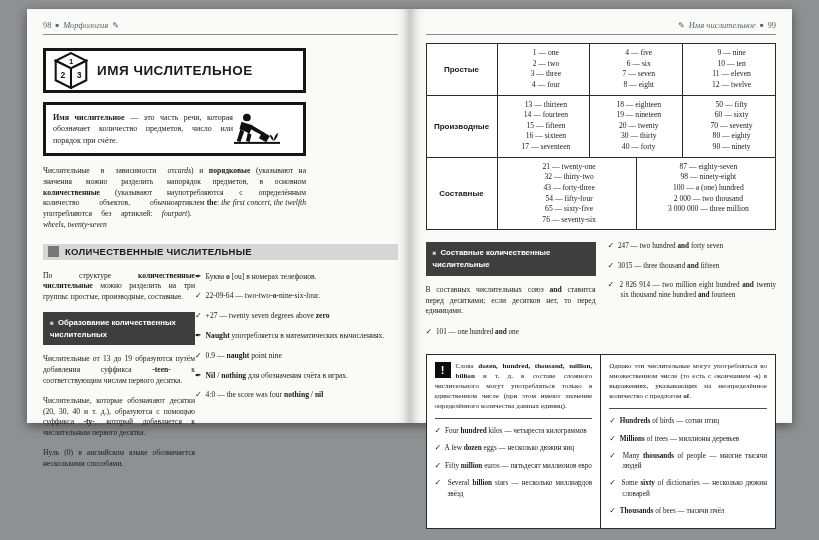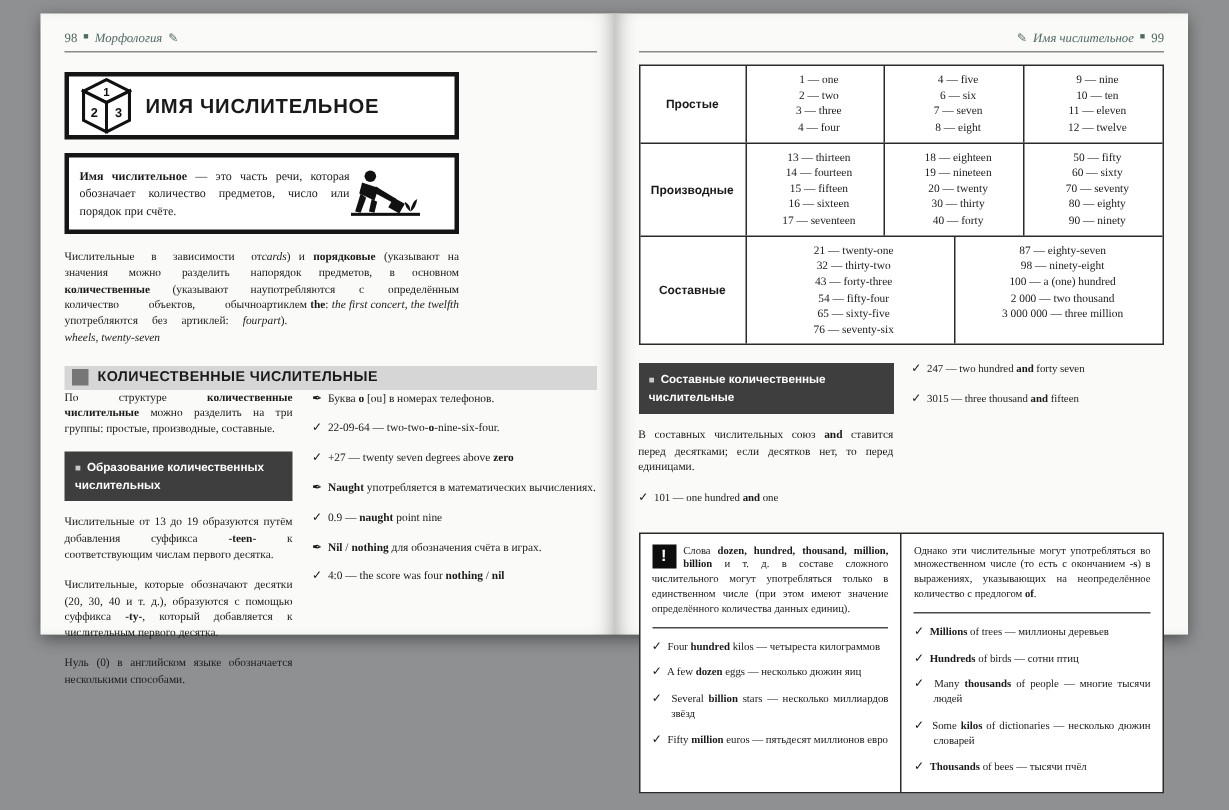--- a/index.html
+++ b/index.html
@@ -24,21 +24,21 @@
   .titlebox h1 { font-family:"Liberation Sans", sans-serif; font-size:13.5px; font-weight:bold; letter-spacing:0.5px; white-space:nowrap; }
   .defbox { border:3px solid #151515; margin-top:9px; padding:7px 7px; display:flex; align-items:center; gap:1px; background:#fff; }
   .defbox .deftext { width:180px; font-size:8px; line-height:1.4; text-align:justify; }
   .introcols { display:flex; margin-top:10px; }
   .introcols .icol { flex:1; font-size:7.6px; line-height:1.42; text-align:justify; }
 
   .secbar { margin-top:13px; background:#d6d6d6; height:16px; display:flex; align-items:center; gap:6px; padding:0 5px; }
   .secbar .sbsq { width:11px; height:11px; background:#767676; flex:0 0 11px; }
   .secbar .sbtext { font-family:"Liberation Sans", sans-serif; font-weight:bold; font-size:9.5px; letter-spacing:0.3px; }
 
-  .lp-cols { display:flex; gap:13px; }
+  .lp-cols { display:flex; margin-top:11px; }
   .c1 { width:152px; flex:0 0 152px; }
   .c2 { flex:1; }
   .para { font-size:7.6px; line-height:1.42; text-align:justify; margin-bottom:9px; }
 
   .darkbox { background:#3e3e3e; color:#fff; font-family:"Liberation Sans", sans-serif; font-weight:bold; font-size:7.8px; line-height:1.5; padding:5px 7px; margin:2px 0 9px; }
   .darkbox .dbsq { color:#c9c9c9; font-size:6.5px; margin-right:4px; }
 
   .item { font-size:7.6px; line-height:1.42; margin-bottom:8px; padding-left:13px; text-indent:-13px; text-align:justify;font-family:Liberation Serif, serif; }
   .item .mk { font-size:8px; margin-right:2px; }
 
@@ -219,44 +219,45 @@
           <span class="dbsq">■</span><span>Составные количественные числительные</span>
         </div>
         <p class="para">В составных числительных союз <b>and</b> ставится перед десятками; если десятков нет, то перед единицами.</p>
         <div>
             <div class="item ex"><span class="mk">✓</span> 101 — one hundred <b>and</b> one</div>
           </div>
       </div>
       <div class="rc2">
           <div class="item ex"><span class="mk">✓</span> 247 — two hundred <b>and</b> forty seven</div>
           <div class="item ex"><span class="mk">✓</span> 3015 — three thousand <b>and</b> fifteen</div>
+          <div class="item ex"><span class="mk">✓</span> 2 826 914 — two million eight hundred <b>and</b> twenty six thousand nine hundred <b>and</b> fourteen</div>
         </div>
     </div>
 
     <div class="warnbox">
       <div class="wcol">
         <div class="wintro-wrap">
           <span class="bang">!</span>
           <span class="wintro">Слова <b>dozen, hundred, thousand, million, billion</b> и т. д. в составе сложного числительного могут употребляться только в единственном числе (при этом имеют значение определённого количества данных единиц).</span>
         </div>
         <div class="wexs">
             <div class="item ex"><span class="mk">✓</span> Four <b>hundred</b> kilos — четыреста килограммов</div>
             <div class="item ex"><span class="mk">✓</span> A few <b>dozen</b> eggs — несколько дюжин яиц</div>
+            <div class="item ex"><span class="mk">✓</span> Fifty <b>million</b> euros — пятьдесят миллионов евро</div>
             <div class="item ex"><span class="mk">✓</span> Several <b>billion</b> stars — несколько миллиардов звёзд</div>
-            <div class="item ex"><span class="mk">✓</span> Fifty <b>million</b> euros — пятьдесят миллионов евро</div>
           </div>
       </div>
       <div class="wcol">
         <div class="wintro-wrap">
           <span class="wintro">Однако эти числительные могут употребляться во множественном числе (то есть с окончанием <b>-s</b>) в выражениях, указывающих на неопределённое количество с предлогом <b>of</b>.</span>
         </div>
         <div class="wexs">
+            <div class="item ex"><span class="mk">✓</span> <b>Hundreds</b> of birds — сотни птиц</div>
             <div class="item ex"><span class="mk">✓</span> <b>Millions</b> of trees — миллионы деревьев</div>
-            <div class="item ex"><span class="mk">✓</span> <b>Hundreds</b> of birds — сотни птиц</div>
             <div class="item ex"><span class="mk">✓</span> Many <b>thousands</b> of people — многие тысячи людей</div>
-            <div class="item ex"><span class="mk">✓</span> Some <b>kilos</b> of dictionaries — несколько дюжин словарей</div>
+            <div class="item ex"><span class="mk">✓</span> Some <b>sixty</b> of dictionaries — несколько дюжин словарей</div>
             <div class="item ex"><span class="mk">✓</span> <b>Thousands</b> of bees — тысячи пчёл</div>
           </div>
       </div>
     </div>
   </div>
 
 </div>
 
 </body></html>

